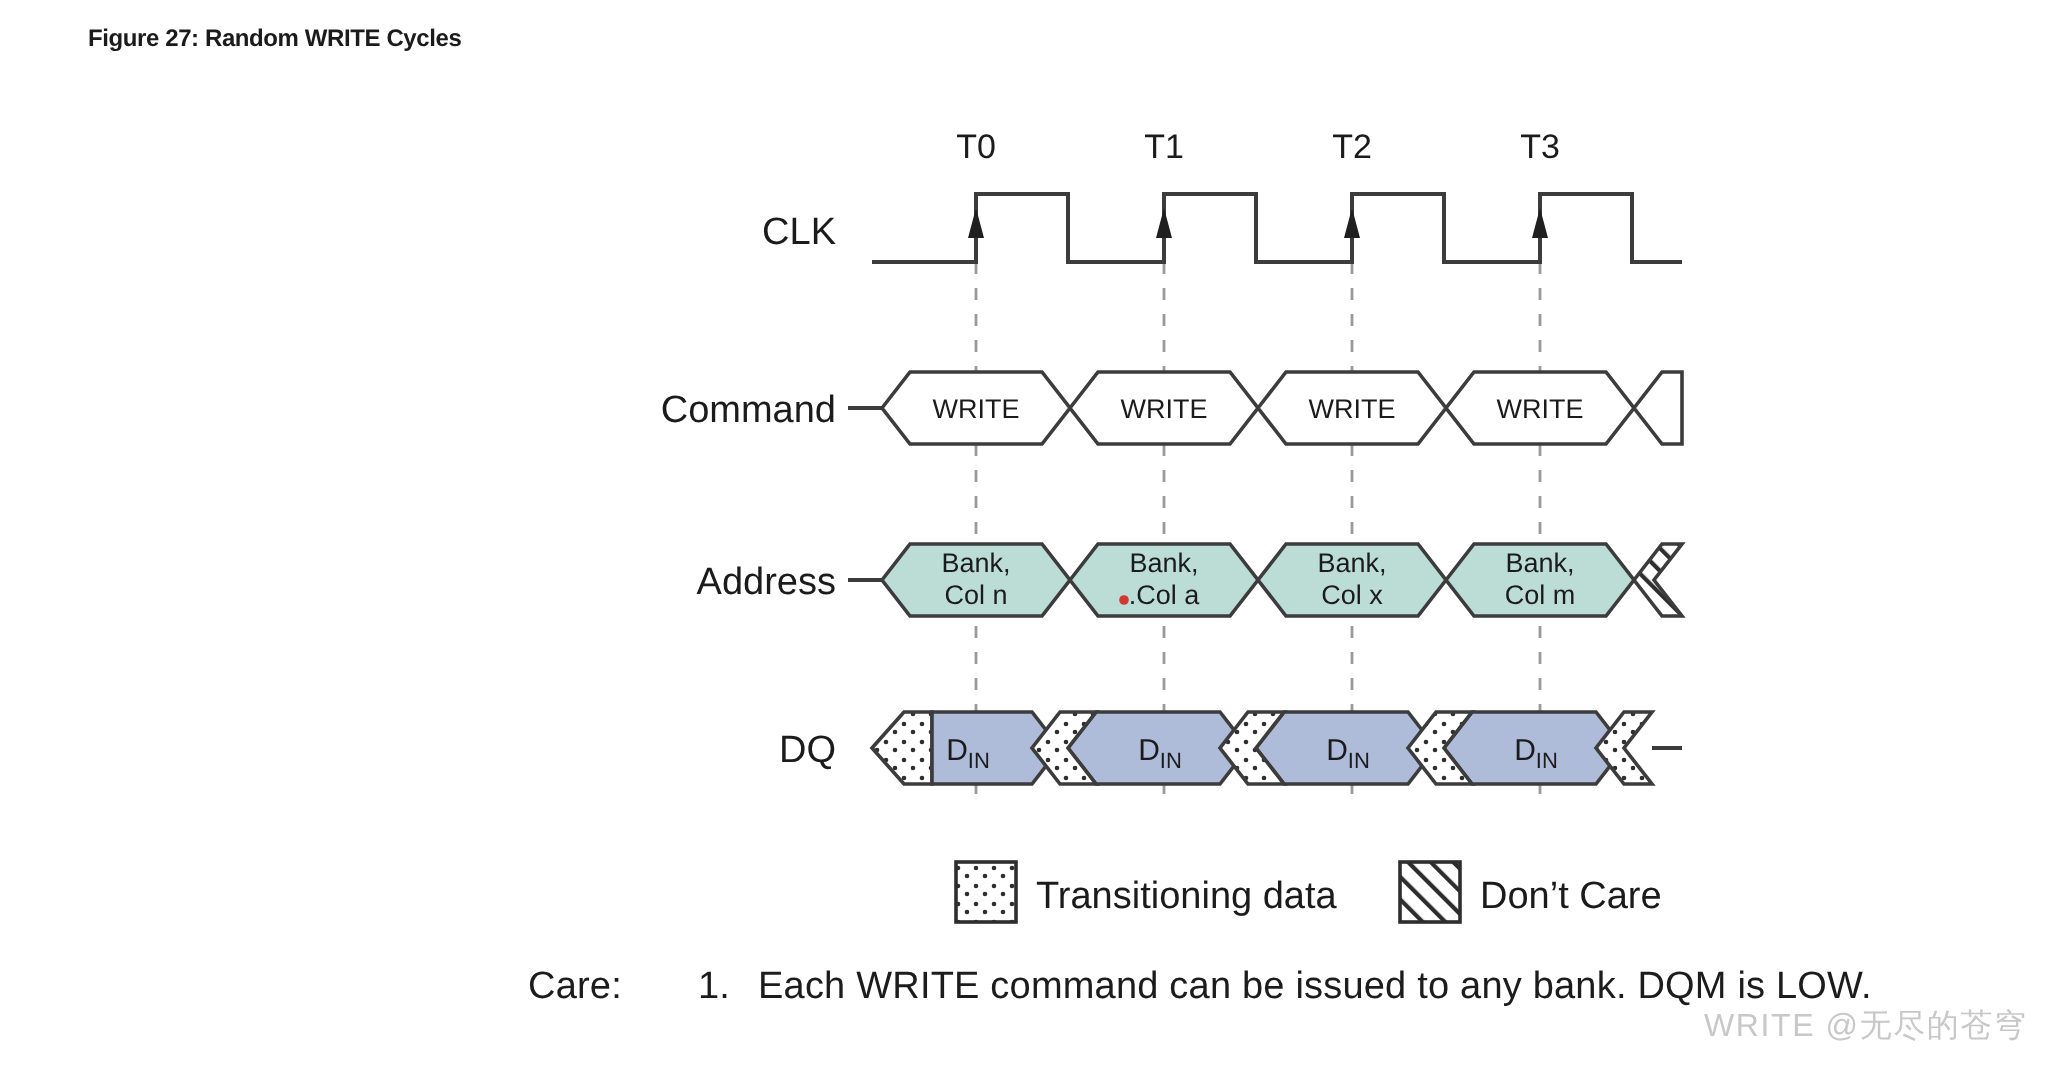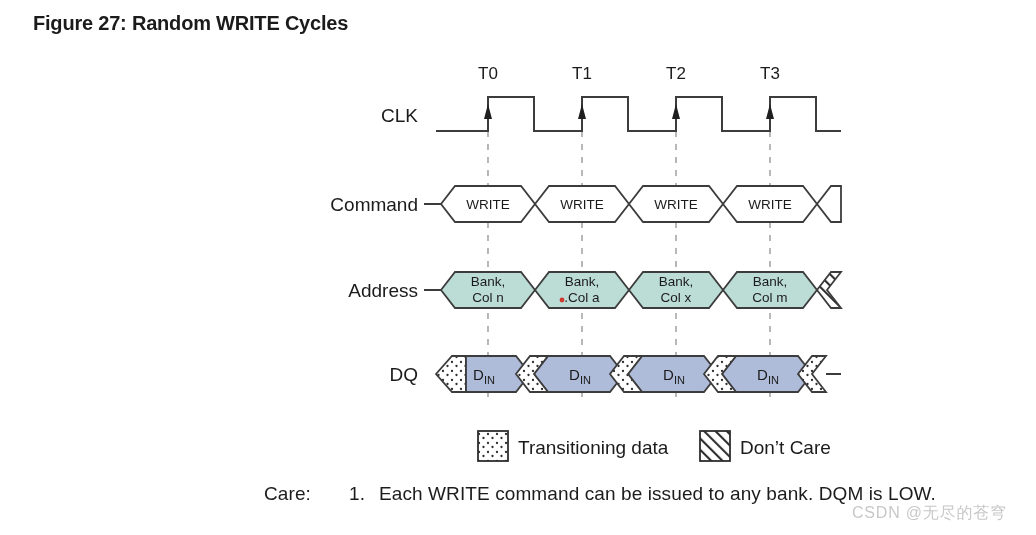--- a/index.html
+++ b/index.html
@@ -6,22 +6,22 @@
   body{
     width:1036px;height:535px;
     background:#ffffff;
     font-family:"Liberation Sans", sans-serif;
     color:#1a1a1a;
     overflow:hidden;
     position:relative;
   }
   #figure-title{
     position:absolute;
-    left:33px; top:12px;
-    font-size:20px;
+    left:44px; top:12px;
+    font-size:12px;
     font-weight:bold;
     letter-spacing:-0.2px;
     color:#1b1b1b;
     text-align:center;
   }
   #diagram-wrap{
     position:absolute;
     left:0; top:0;
     width:828px; height:535px;
   }
@@ -169,13 +169,13 @@
   </g>
 </svg>
 </div>
 
 <div class="note-row">
   <span class="note-label">Care:</span>
   <span class="note-num">1.</span>
   <span class="note-text">Each WRITE command can be issued to any bank. DQM is LOW.</span>
 </div>
 
-<div id="watermark">CSDN @无尽的苍穹</div>
+<div id="watermark">WRITE @无尽的苍穹</div>
 
 </body></html>

